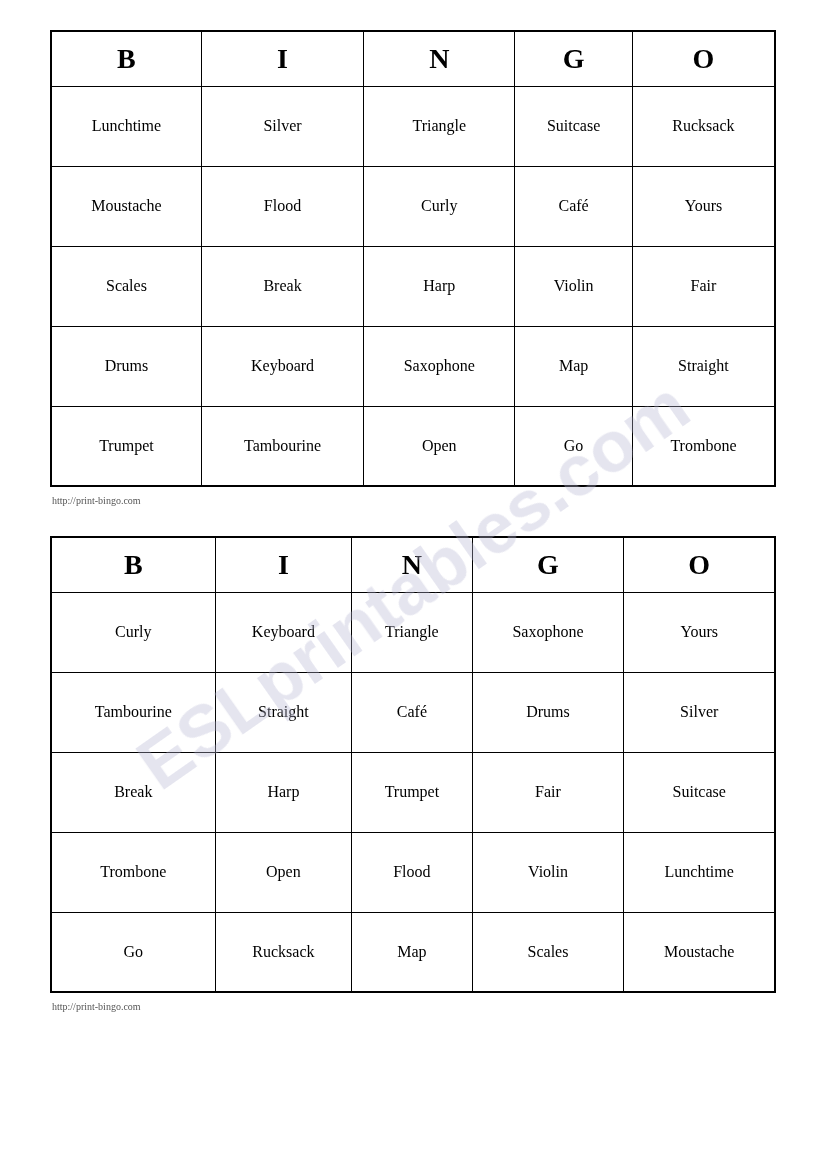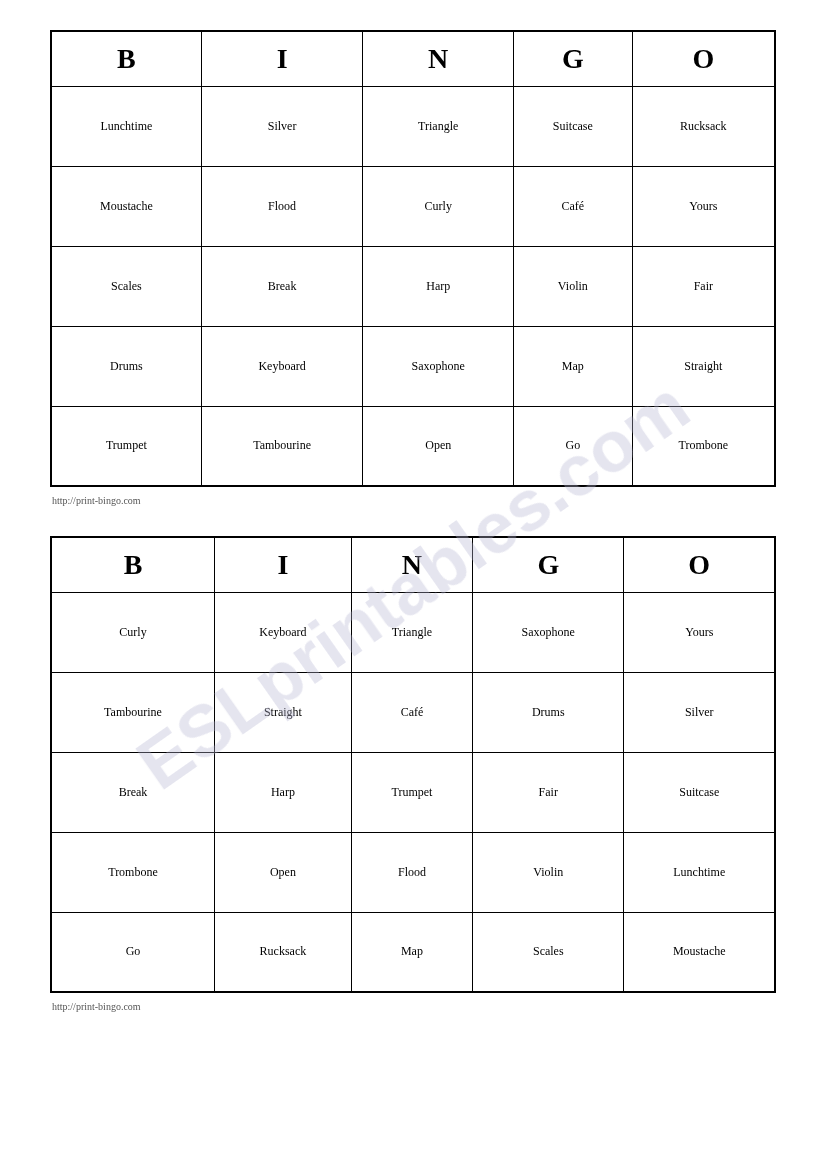--- a/index.html
+++ b/index.html
@@ -33,21 +33,21 @@
       border: 2px solid #000;
       border-collapse: collapse;
       width: 100%;
       margin-bottom: 8px;
     }
 
     .bingo-card td {
       border: 1px solid #000;
       text-align: center;
       vertical-align: middle;
-      font-size: 12px;
+      font-size: 16px;
       height: 80px;
       padding: 8px 4px;
     }
 
     .bingo-card .header-row td {
       font-size: 28px;
       font-weight: bold;
       height: 55px;
       background: #fff;
     }

